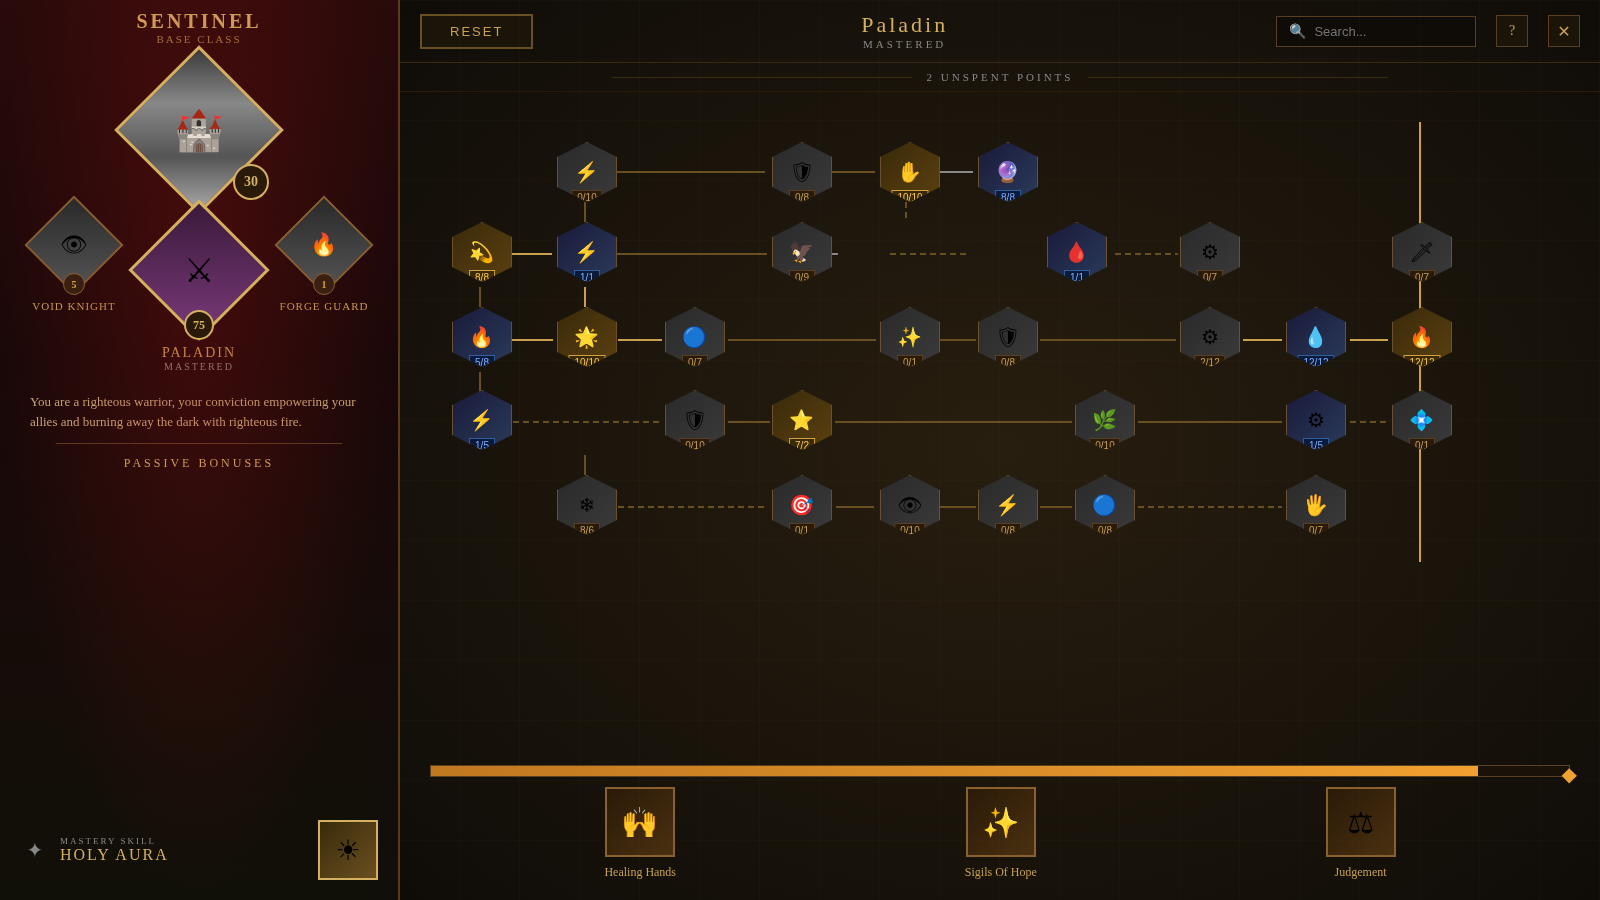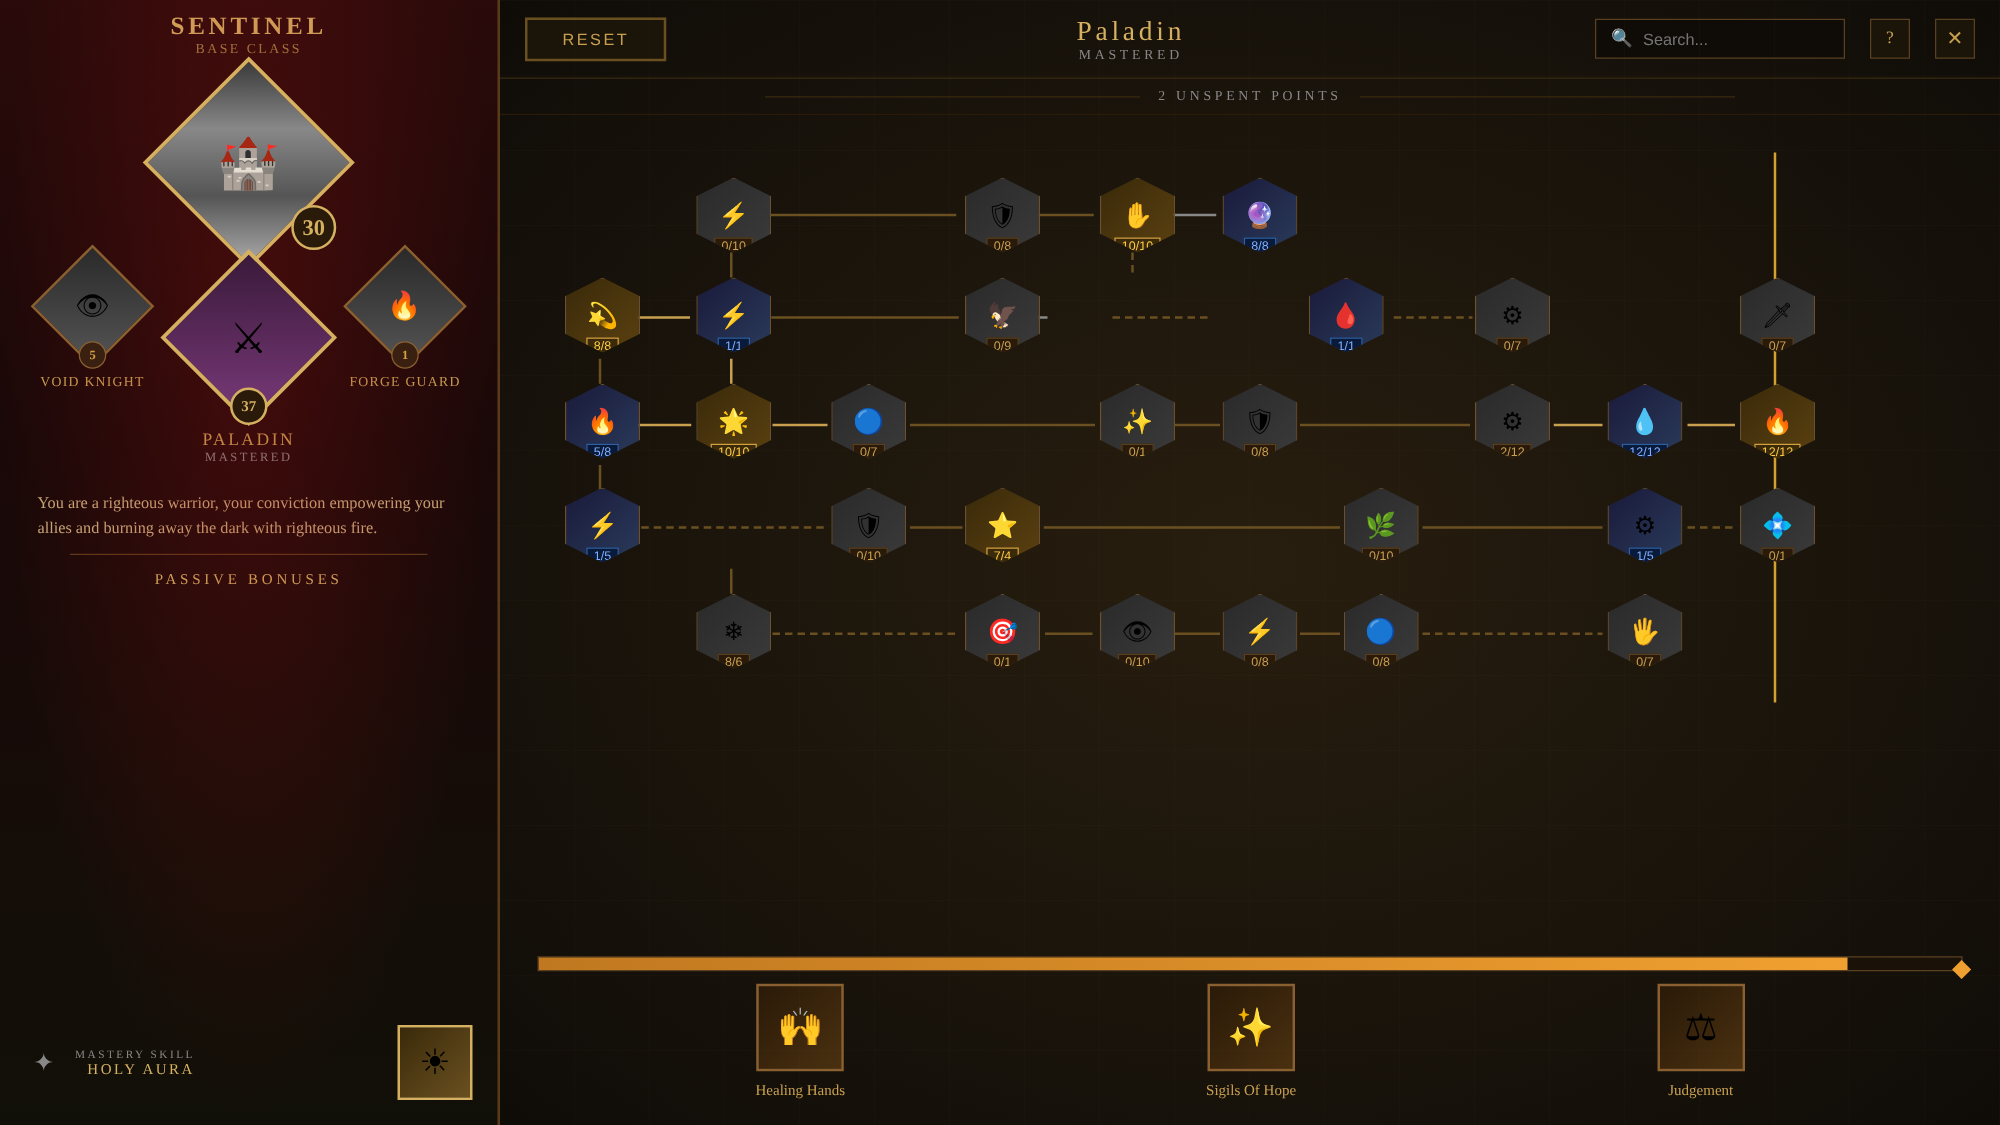--- a/index.html
+++ b/index.html
@@ -92,21 +92,21 @@
       right: -5px;
       background: #2a1a0a;
       border: 2px solid #d4b060;
       border-radius: 50%;
       width: 36px;
       height: 36px;
       display: flex;
       align-items: center;
       justify-content: center;
       color: #d4b060;
-      font-size: 18px;
+      font-size: 14px;
       font-weight: bold;
       z-index: 10;
     }
 
     .sub-classes {
       display: flex;
       justify-content: space-between;
       width: 340px;
       margin: 5px auto;
       align-items: flex-start;
@@ -284,24 +284,23 @@
       flex-direction: column;
     }
     .mastery-label {
       color: #888;
       font-size: 9px;
       letter-spacing: 2px;
       text-transform: uppercase;
     }
     .mastery-name {
       color: #d4b060;
-      font-size: 12px;
+      font-size: 16px;
       letter-spacing: 2px;
       text-transform: uppercase;
-      text-align: right;
     }
     .mastery-icon {
       width: 60px;
       height: 60px;
       border: 2px solid #d4b060;
       background: linear-gradient(135deg, #3a2a0a, #6a5020);
       display: flex;
       align-items: center;
       justify-content: center;
       font-size: 28px;
@@ -585,21 +584,21 @@
           <div class="sub-class-icon-inner">👁</div>
         </div>
         <div class="sub-class-badge">5</div>
         <div class="sub-class-name">Void Knight</div>
       </div>
 
       <div class="paladin-main">
         <div class="paladin-icon">
           <div class="paladin-icon-inner">⚔</div>
         </div>
-        <div class="paladin-badge">37</div>
+        <div class="paladin-badge">75</div>
         <div class="paladin-label">Paladin</div>
         <div class="paladin-mastered">Mastered</div>
       </div>
 
       <div class="sub-class-item">
         <div class="sub-class-icon">
           <div class="sub-class-icon-inner">🔥</div>
         </div>
         <div class="sub-class-badge">1</div>
         <div class="sub-class-name">Forge Guard</div>
@@ -809,21 +808,21 @@
   </div>
         <div class="skill-node" style="left: 263px; top: 298px;">
     <div class="node-hex">
       <span style="font-size:20px;">🛡</span>
       <span class="node-counter">0/10</span>
     </div>
   </div>
         <div class="skill-node" style="left: 370px; top: 298px;">
     <div class="node-hex maxed">
       <span style="font-size:20px;">⭐</span>
-      <span class="node-counter yellow">7/4</span>
+      <span class="node-counter yellow">7/2</span>
     </div>
   </div>
         <div class="skill-node" style="left: 673px; top: 298px;">
     <div class="node-hex">
       <span style="font-size:20px;">🌿</span>
       <span class="node-counter">0/10</span>
     </div>
   </div>
         <div class="skill-node" style="left: 884px; top: 298px;">
     <div class="node-hex active">

